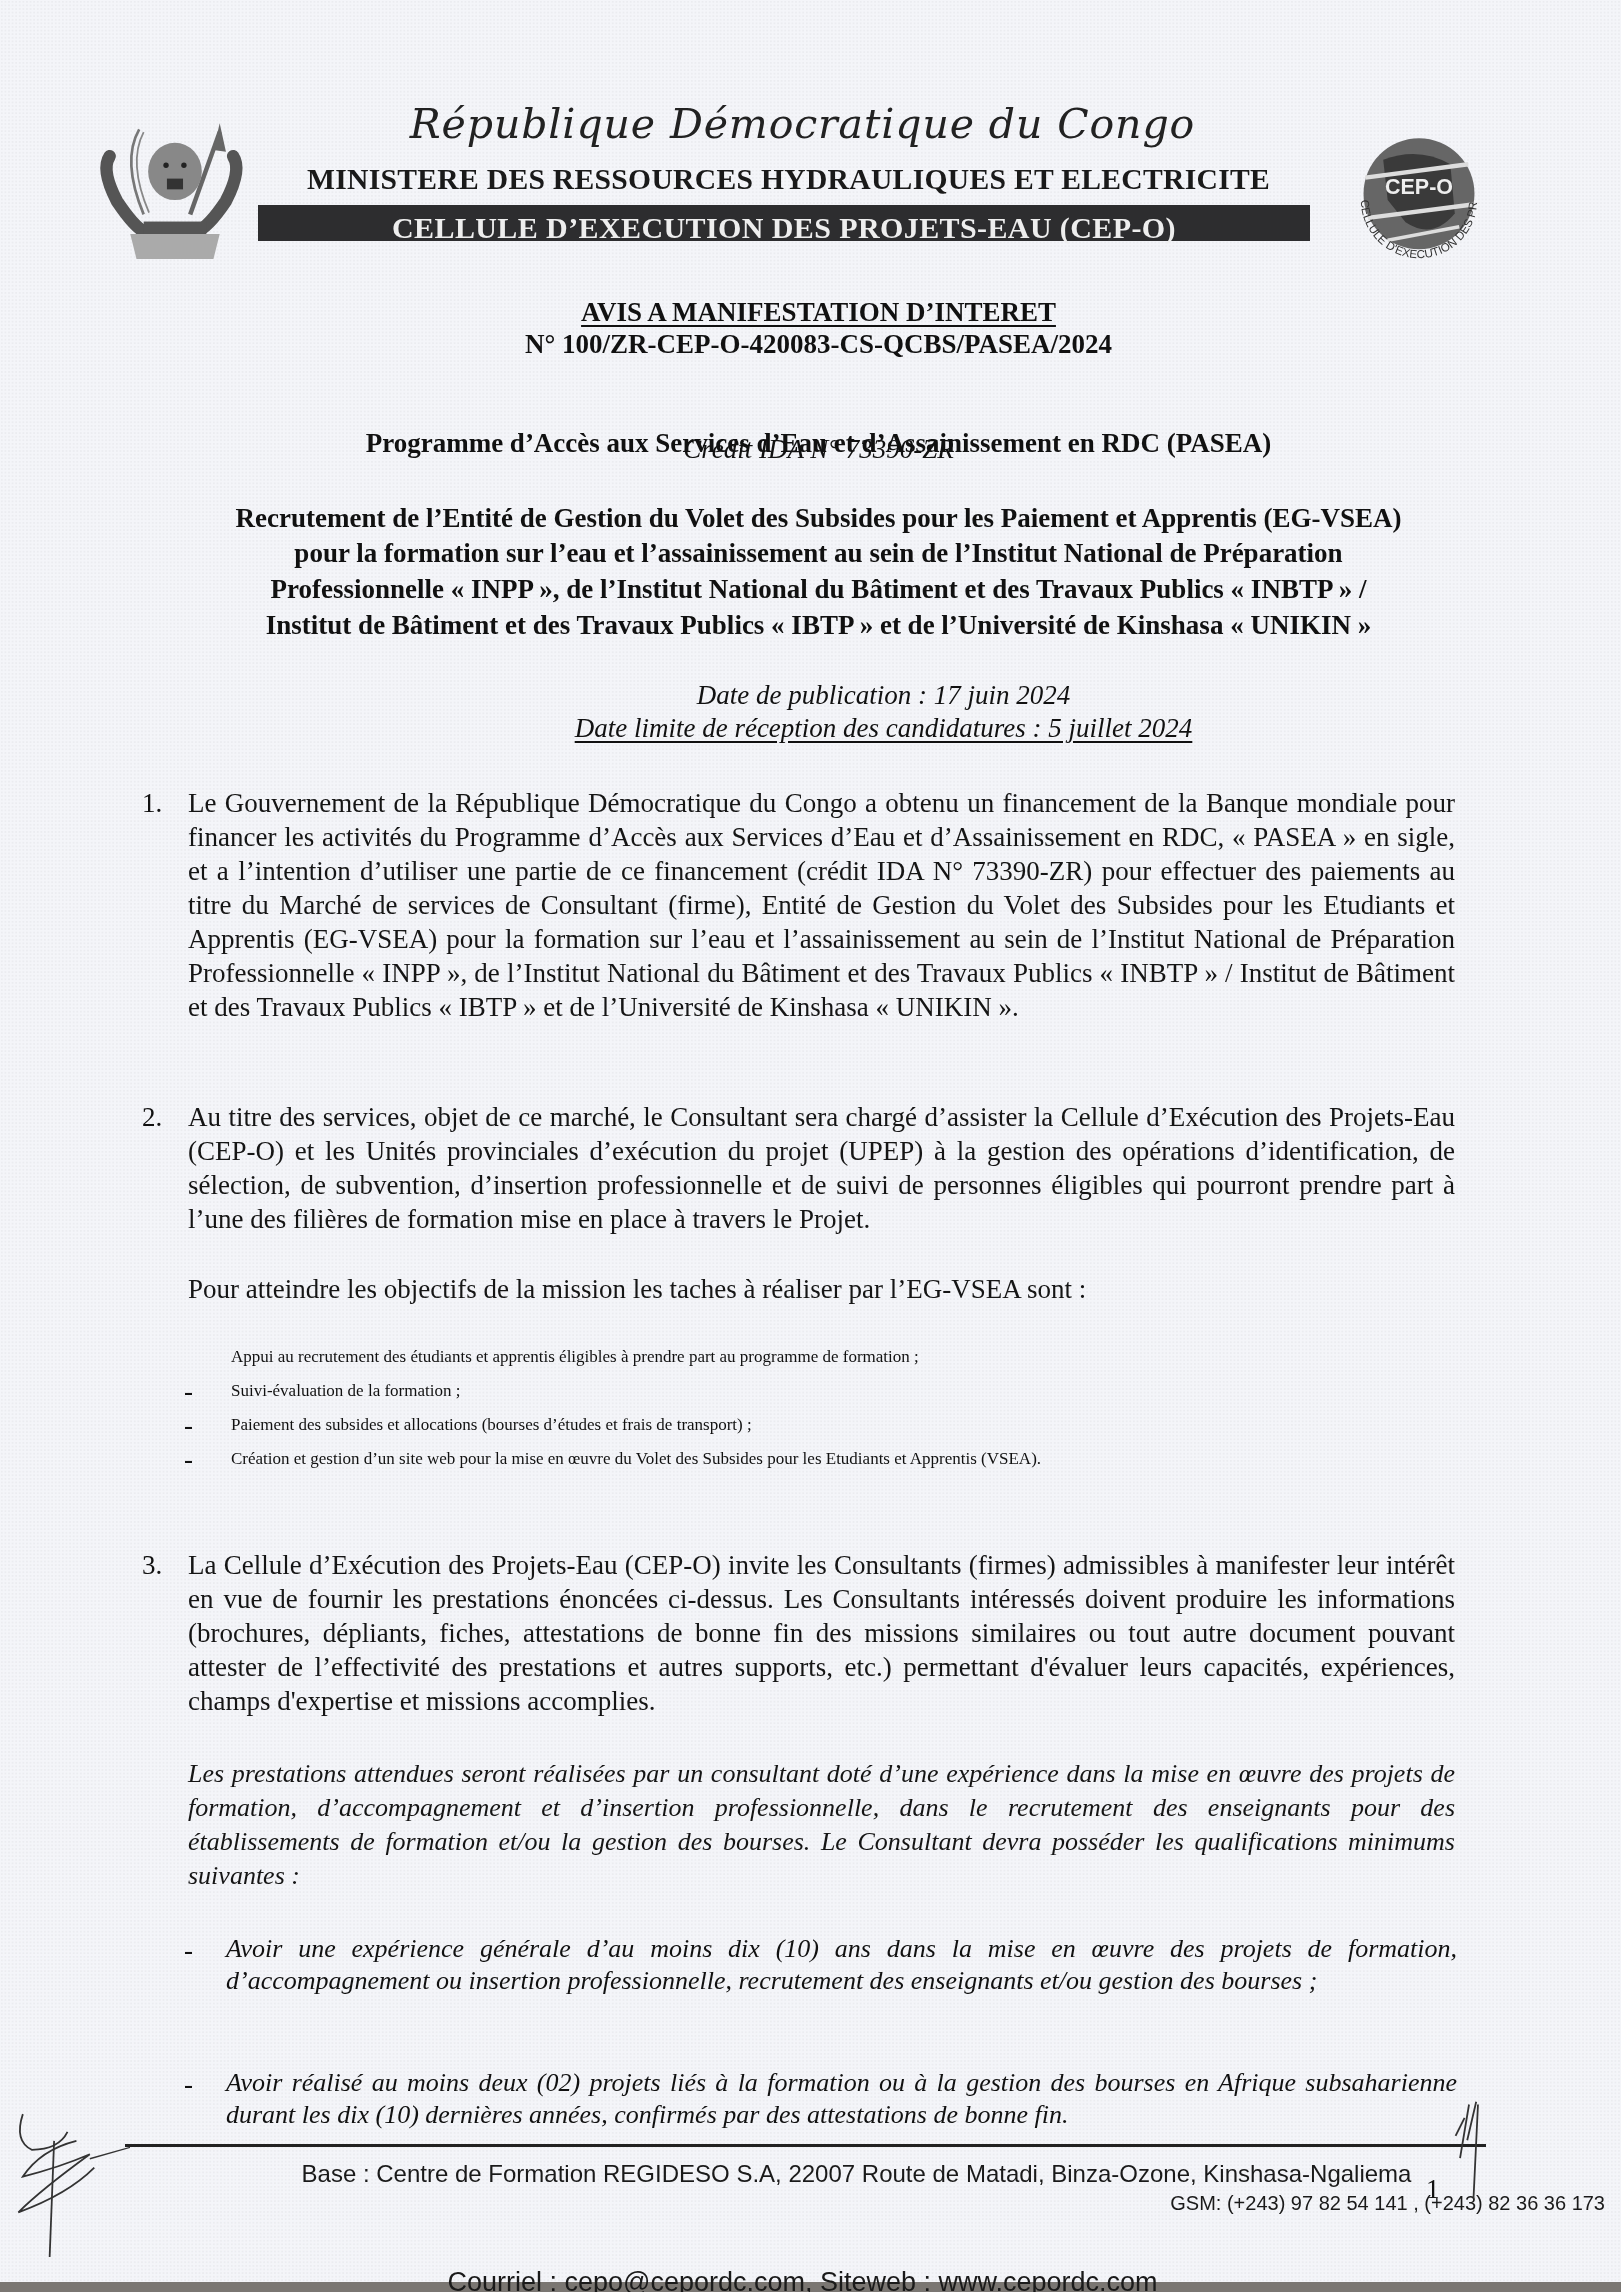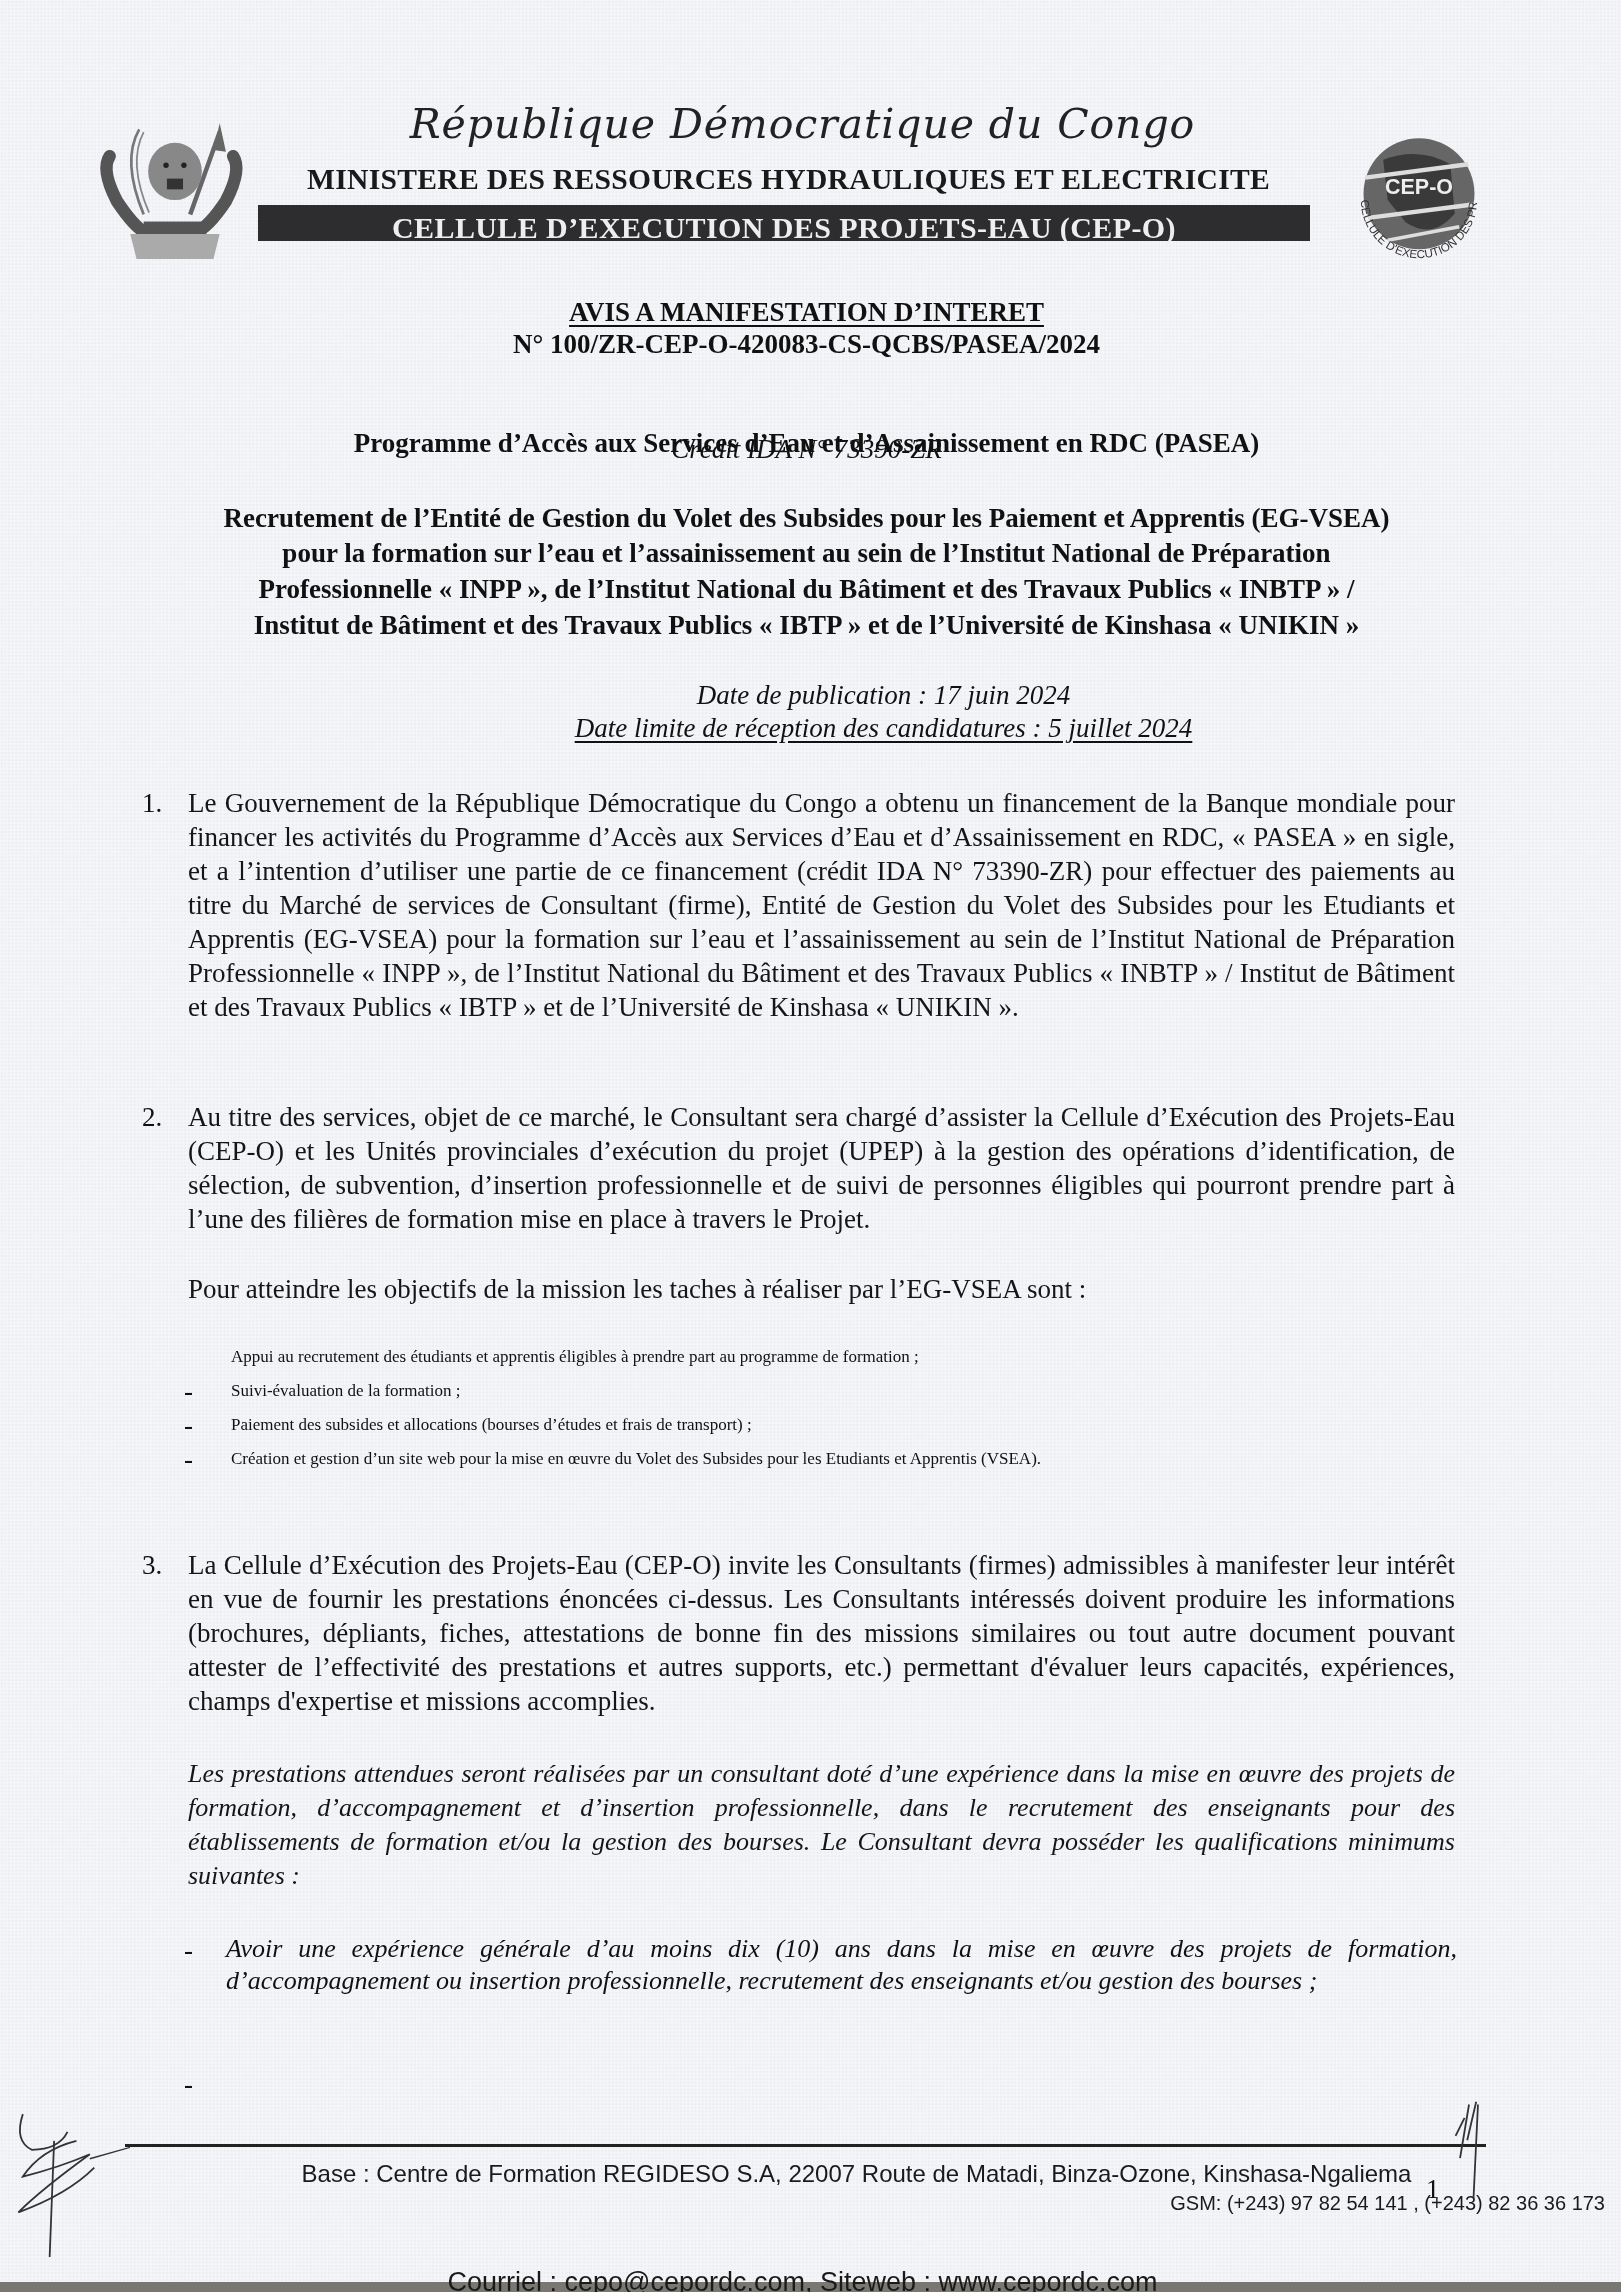--- a/index.html
+++ b/index.html
@@ -28,21 +28,21 @@
     font-family: "Liberation Serif", serif; font-weight: bold; font-size: 29.6px; color: #1a1a1a;
     letter-spacing: 0.3px;
   }
   .cellule-bar {
     position: absolute; left: 258px; top: 205px; width: 1052px; height: 36px;
     background: #2d2d2f; color: #eee; text-align: center;
     font-family: "Liberation Serif", serif; font-weight: bold; font-size: 30px; line-height: 45px;
     letter-spacing: 0.4px;
   }
   
-  .center { position: absolute; left: 4px; width: 1605px; text-align: center; }
+  .center { position: absolute; left: 16px; width: 1605px; text-align: center; }
   .b { font-weight: bold; }
   .i { font-style: italic; }
   .u { text-decoration: underline; text-underline-offset: 3.6px; }
   .t30 { font-size: 27px; line-height: 32px; }
   
   .para {
     position: absolute; left: 188px; width: 1267px; font-size: 27px; line-height: 34px;
     text-align: justify; color: #151515;
   }
   .num { position: absolute; left: 142px; font-size: 27px; line-height: 34px; }
@@ -123,20 +123,21 @@
   <div class="bullet" style="top:1442px;">Création et gestion d’un site web pour la mise en œuvre du Volet des Subsides pour les Etudiants et Apprentis (VSEA).</div>
 
   <div class="num" style="top:1548px;">3.</div>
   <div class="para" style="top:1548px;">La Cellule d’Exécution des Projets-Eau (CEP-O) invite les Consultants (firmes) admissibles à manifester leur intérêt en vue de fournir les prestations énoncées ci-dessus. Les Consultants intéressés doivent produire les informations (brochures, dépliants, fiches, attestations de bonne fin des missions similaires ou tout autre document pouvant attester de l’effectivité des prestations et autres supports, etc.) permettant d'évaluer leurs capacités, expériences, champs d'expertise et missions accomplies.</div>
 
   <div class="para i" style="top:1757px; font-size:26px; line-height:34px;">Les prestations attendues seront réalisées par un consultant doté d’une expérience dans la mise en œuvre des projets de formation, d’accompagnement et d’insertion professionnelle, dans le recrutement des enseignants pour des établissements de formation et/ou la gestion des bourses. Le Consultant devra posséder les qualifications minimums suivantes :</div>
 
   <div class="dash" style="top:1933px;">-</div>
   <div class="ibullet" style="top:1933px;">Avoir une expérience générale d’au moins dix (10) ans dans la mise en œuvre des projets de formation, d’accompagnement ou insertion professionnelle, recrutement des enseignants et/ou gestion des bourses ;</div>
   <div class="dash" style="top:2067px;">-</div>
+  <div class="ibullet" style="top:2067px;">Avoir réalisé au moins deux (02) projets liés à la formation ou à la gestion des bourses en Afrique subsaharienne durant les dix (10) dernières années, confirmés par des attestations de bonne fin.</div>
 
   <div class="rule"></div>
   <div class="footer" style="top:2160px; font-size:24px; left:54px;">Base : Centre de Formation REGIDESO S.A, 22007 Route de Matadi, Binza-Ozone, Kinshasa-Ngaliema</div>
   <div class="footer" style="top:2192px; font-size:20px;text-align:right;">GSM: (+243) 97 82 54 141 , (+243) 82 36 36 173</div>
   <div class="footer" style="top:2223px; font-size:27px;margin-top:44px;">Courriel : cepo@cepordc.com, Siteweb : www.cepordc.com</div>
   <div class="pagenum">1</div>
 
   <svg class="sig" style="left:4.5px; top:2105px;" width="125" height="170" viewBox="0 0 140 190">
     <path d="M20 10 Q10 40 30 50 Q60 50 70 30" stroke="#333" stroke-width="2" fill="none"></path>
     <path d="M80 40 Q40 50 20 80 Q60 70 95 55 Q40 95 15 120 Q70 100 100 70" stroke="#333" stroke-width="2" fill="none"></path>

